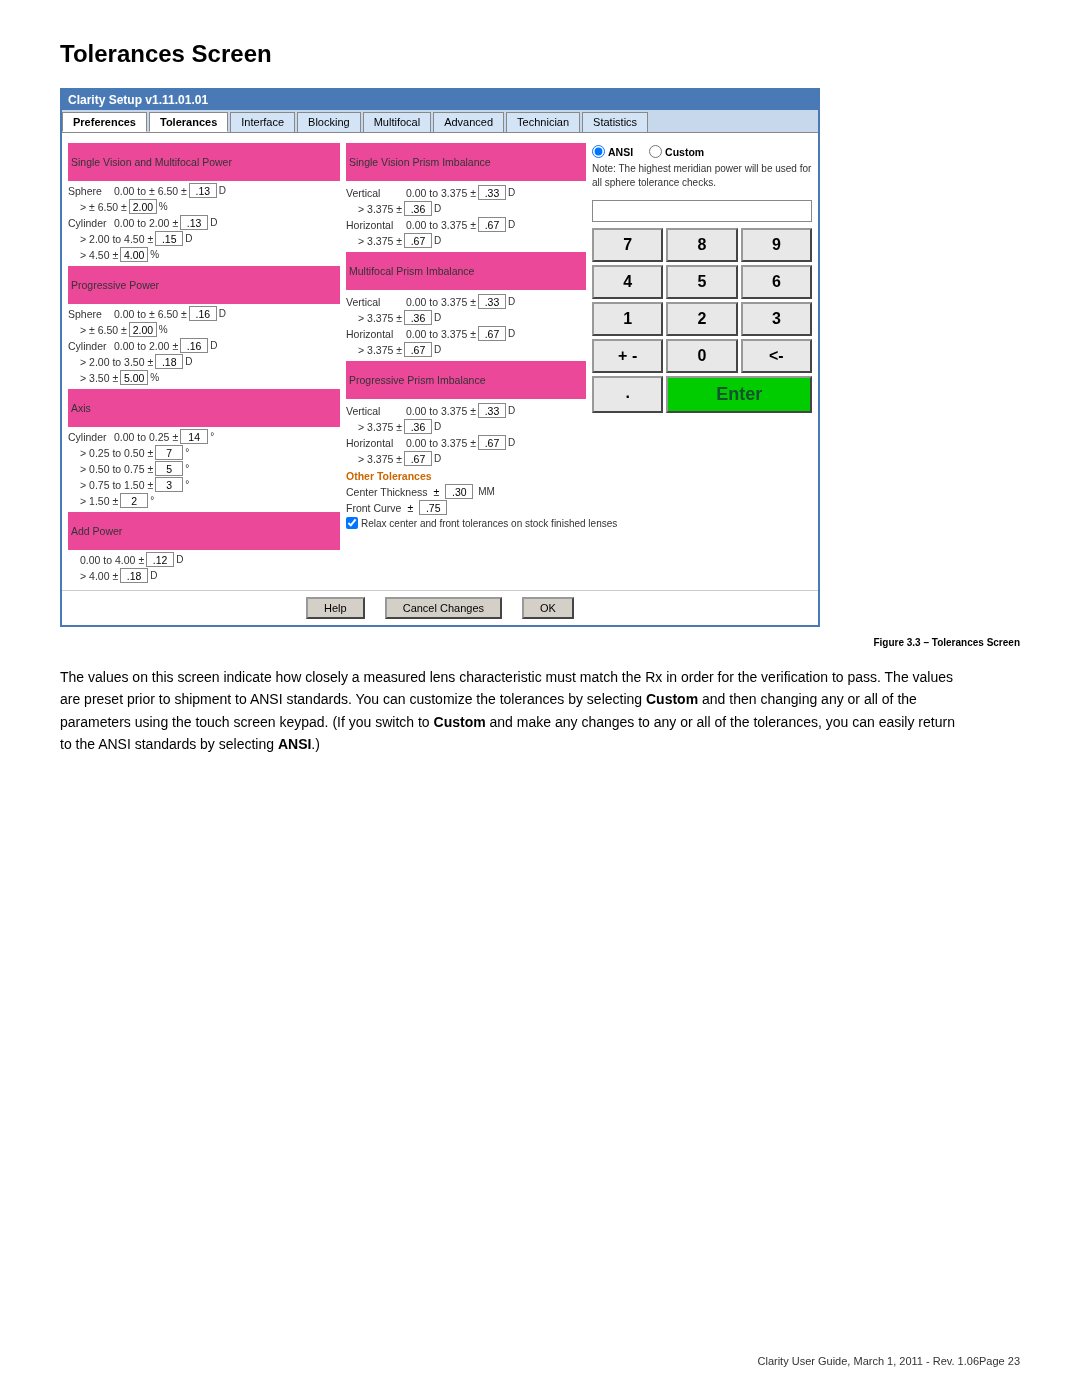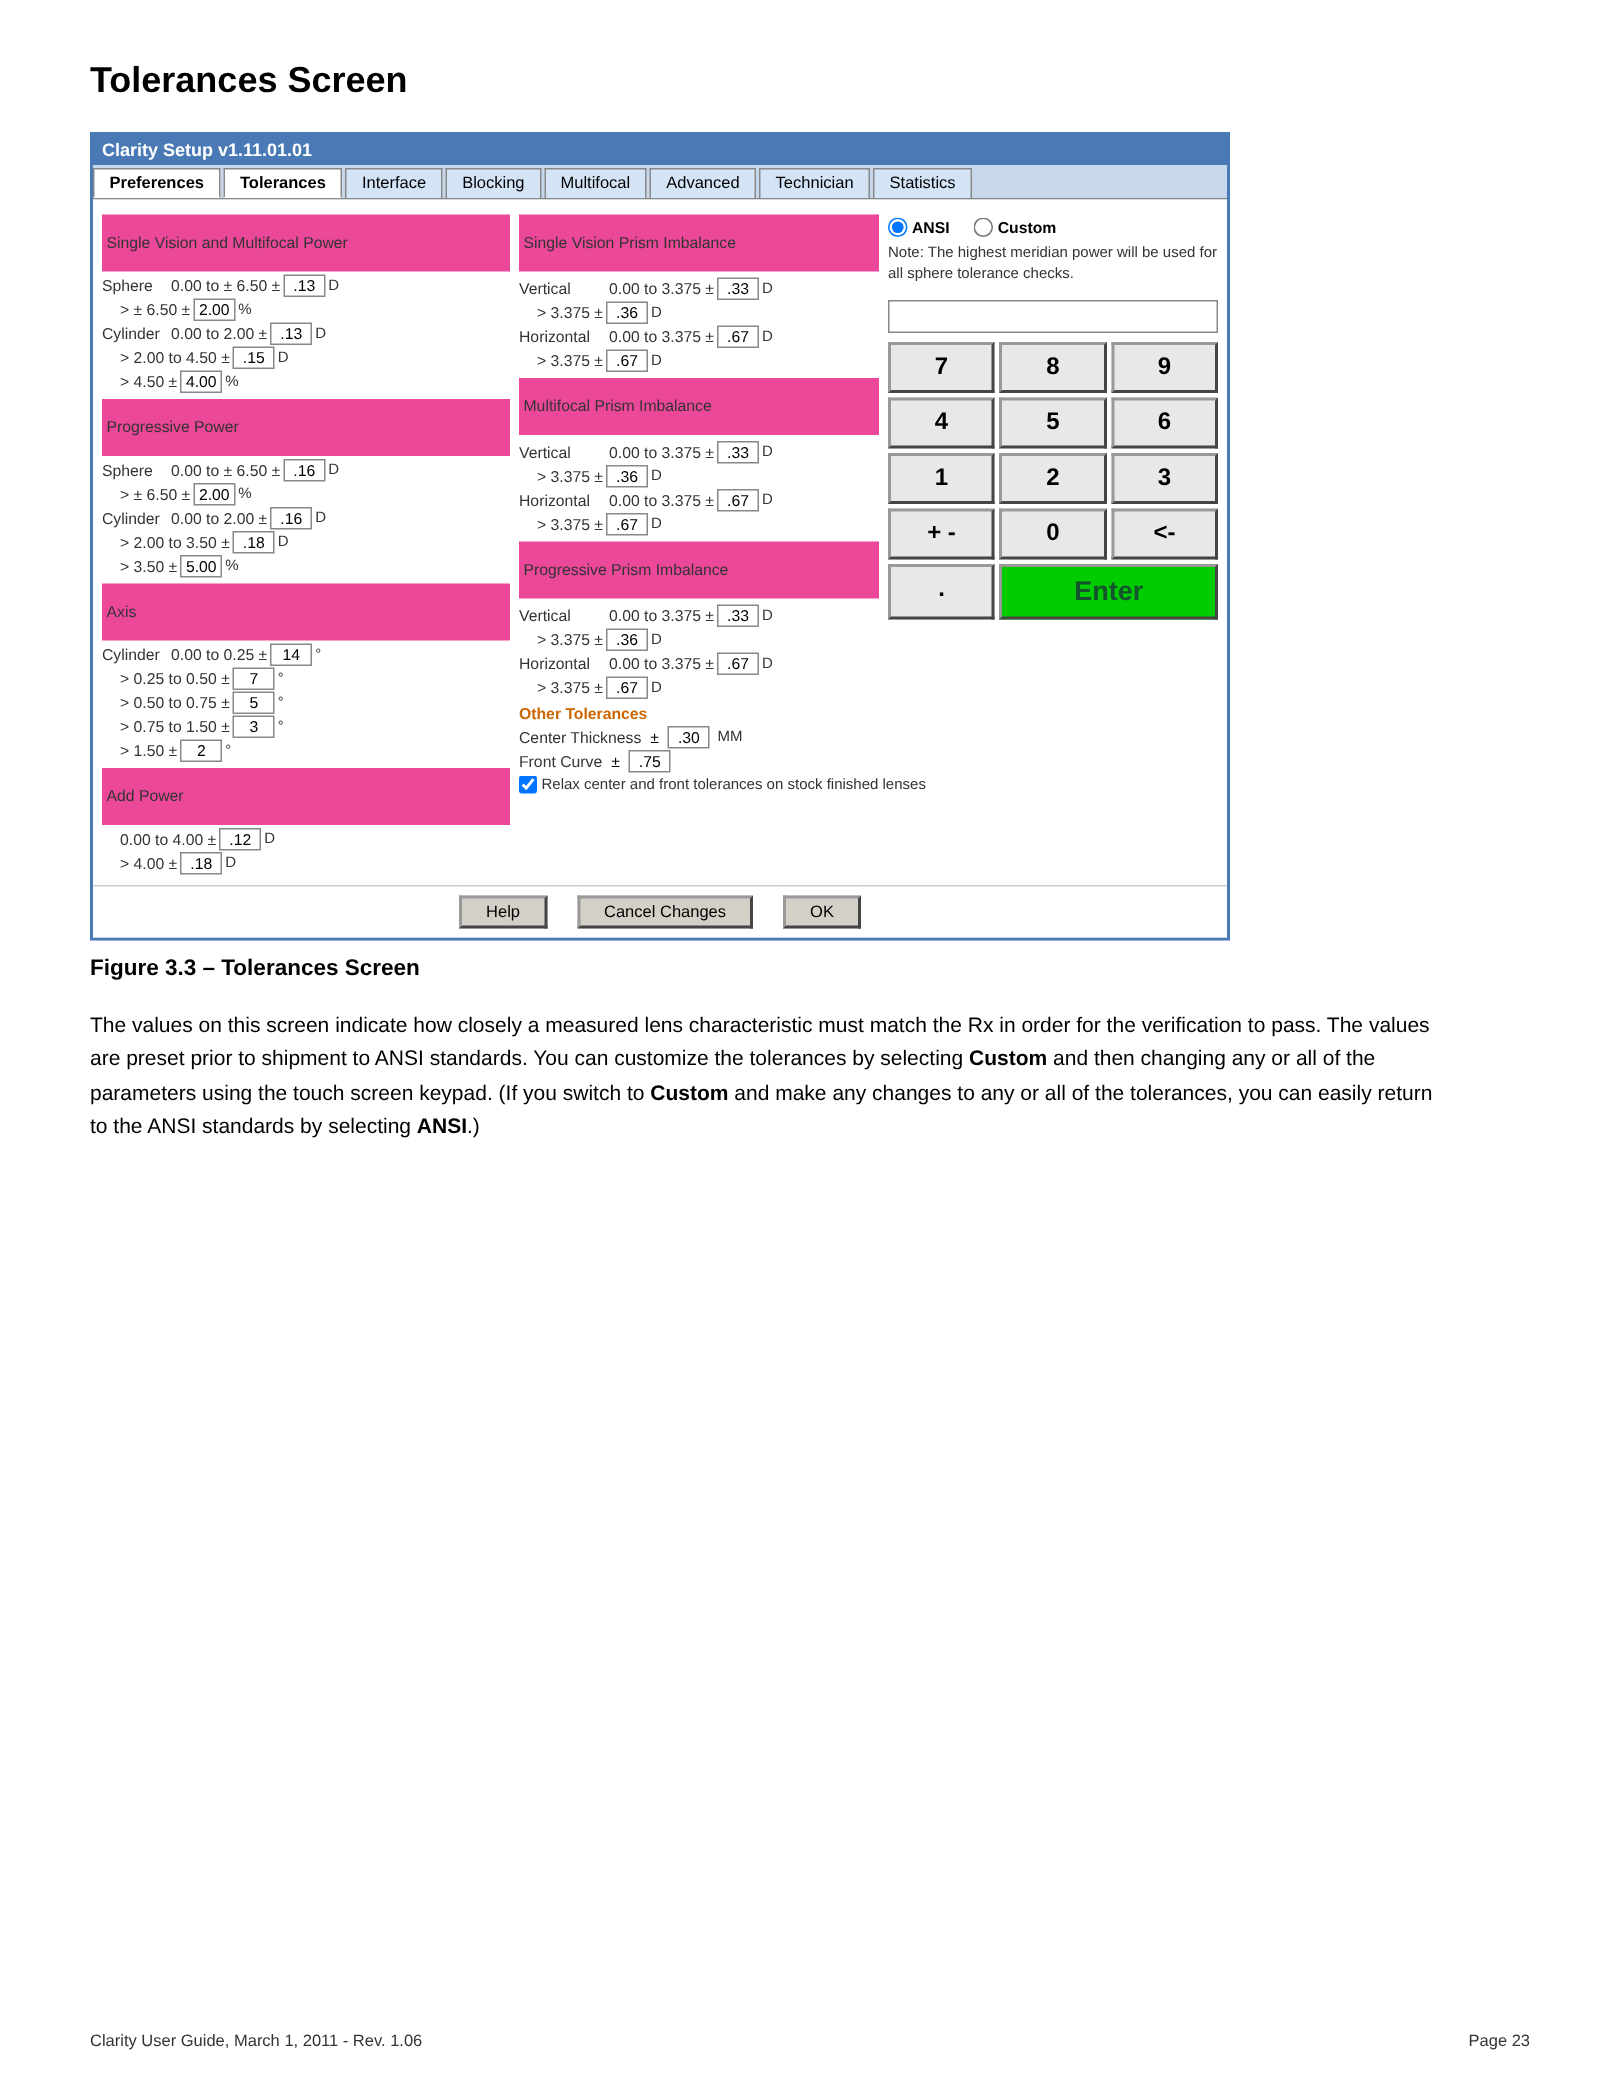--- a/index.html
+++ b/index.html
@@ -174,43 +174,43 @@
     }
     .bottom-btn {
       border: 2px outset #999;
       background: #d4d0c8;
       font-size: 11px;
       padding: 3px 16px;
       cursor: pointer;
     }
     
     .figure-caption {
-      text-align: left;
-      font-size: 15px;
+      text-align: right;
+      font-size: 10px;
       font-weight: bold;
       margin: 10px 0 18px 0;
     }
     
     .body-text {
       font-size: 14px;
       line-height: 1.6;
       max-width: 900px;
       margin-top: 10px;
     }
     .body-text strong {
       font-weight: bold;
     }
     
     .footer {
       position: fixed;
       bottom: 30px;
       left: 60px;
       right: 60px;
       display: flex;
-      justify-content: space-between;
+      justify-content: flex-end;
       font-size: 11px;
       color: #333;
     }
     
     .prism-section {
       margin-top: 4px;
     }
   </style>
 </head>
 <body>

